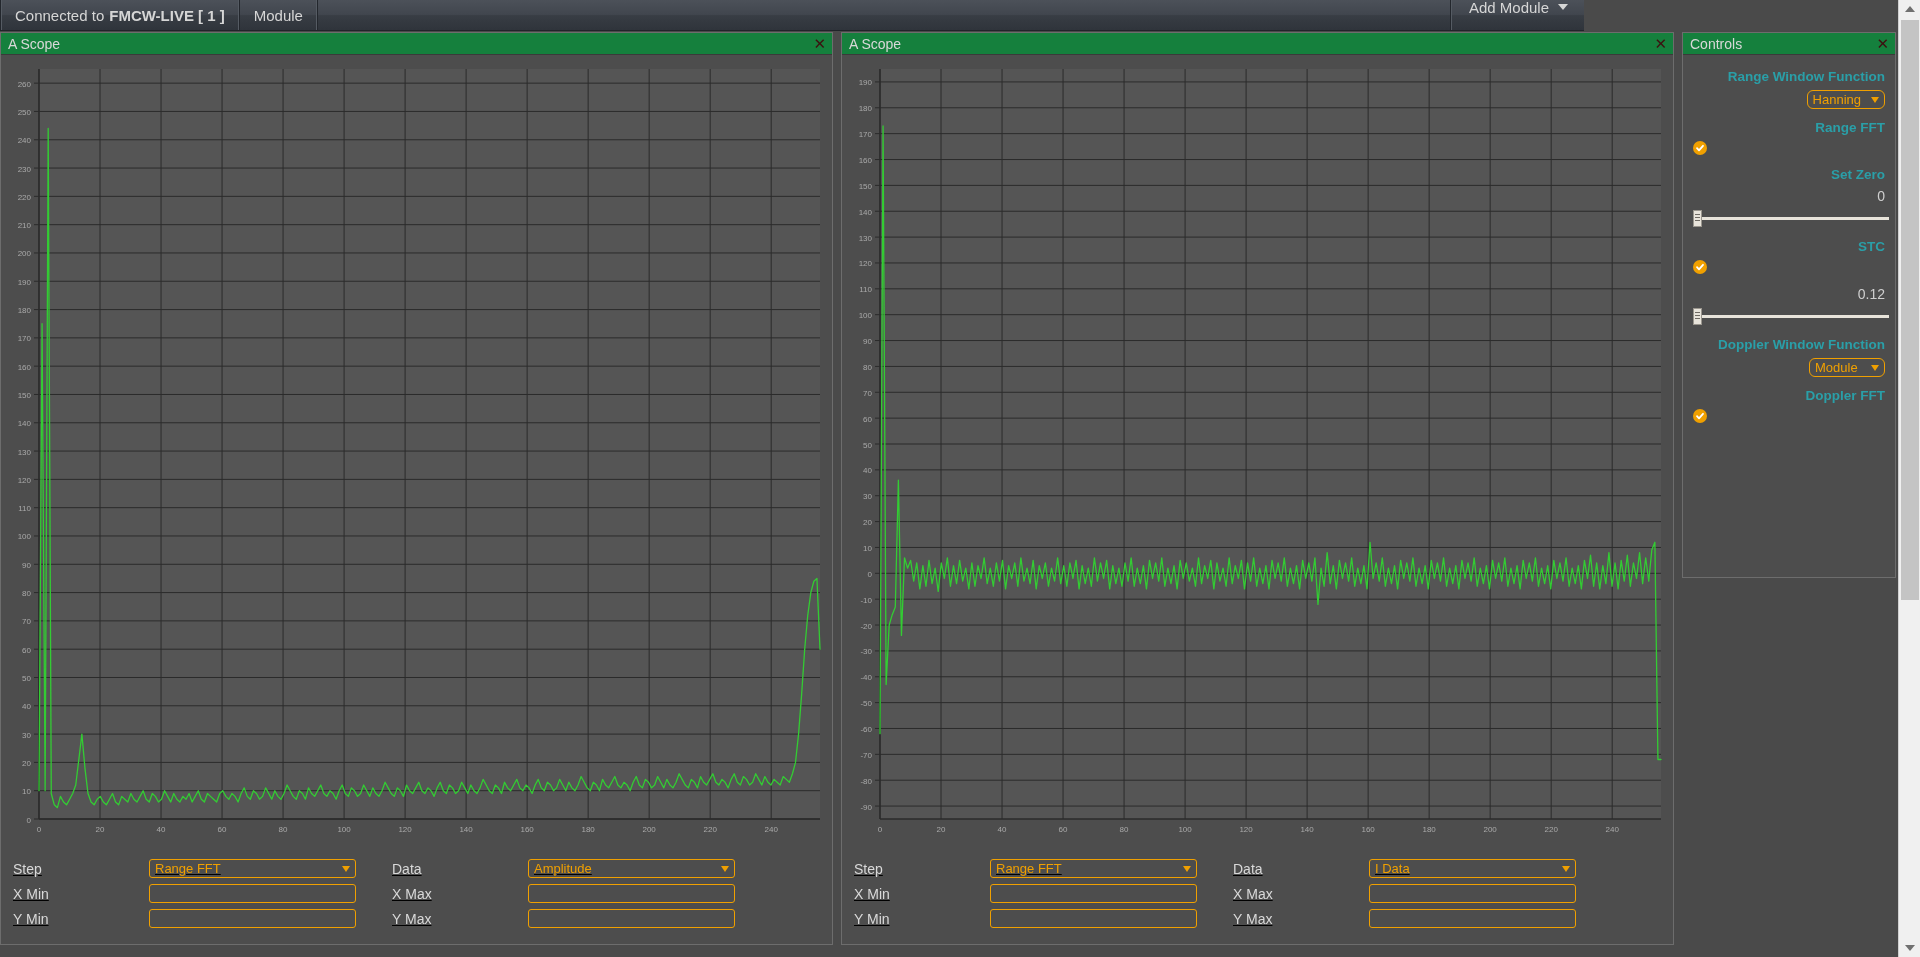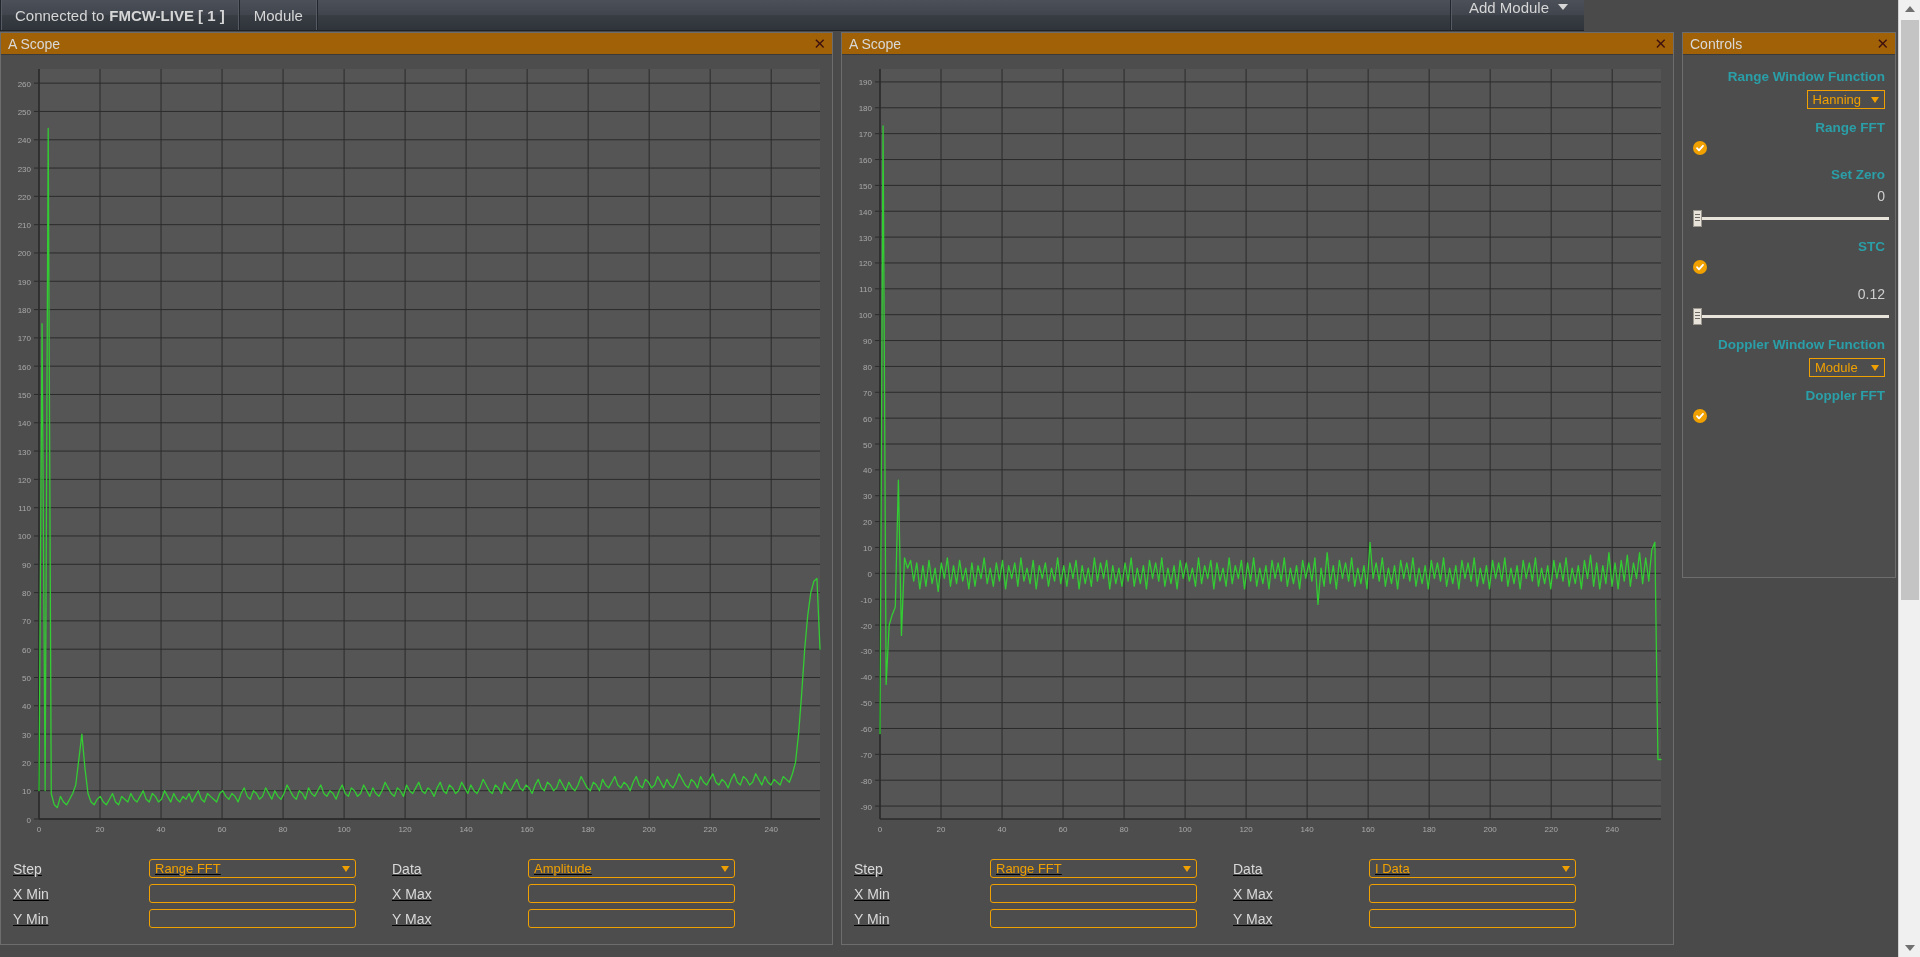--- a/index.html
+++ b/index.html
@@ -37,21 +37,21 @@
     width: 0; height: 0; border-left: 5px solid transparent;
     border-right: 5px solid transparent; border-top: 6px solid #d6d6d6;
   }
 
   
   .panel {
     position: absolute; background: #4d4d4d;
     border: 1px solid #6d6d6d;
   }
   .panel-title {
-    height: 22px; background: #a16207;
+    height: 22px; background: #15803d;
     display: flex; align-items: center; justify-content: space-between;
     padding: 0 6px 0 7px;
     color: #d8d8d8; font-size: 14px;
     border-bottom: 1px solid #3a3a3a;
   }
   .panel-close {
     color: #3d1010; font-size: 15px; line-height: 1;
     font-family: "Liberation Sans", sans-serif;
   }
   .panel-body { position: relative; width: 100%; }
@@ -88,21 +88,21 @@
   .gap { flex: 0 0 22px; }
 
   
   .ctl-body { padding: 14px 10px 10px 10px; text-align: right; }
   .ctl-label {
     color: #2a9fa8; font-size: 13.5px; font-weight: bold;
     margin-bottom: 6px;
   }
   .ctl-select {
     display: inline-flex; align-items: center; justify-content: space-between;
-    border: 1px solid #f0a000; border-radius: 0;
+    border: 1px solid #f0a000; border-radius: 6px;
     color: #f0a000; font-size: 13px;
     padding: 1px 5px; min-width: 76px; height: 19px;
     margin-bottom: 11px;
   }
   .ctl-select .tri {
     width: 0; height: 0; border-left: 4px solid transparent;
     border-right: 4px solid transparent; border-top: 6px solid #f0a000;
     margin-left: 10px;
   }
   .chk {

